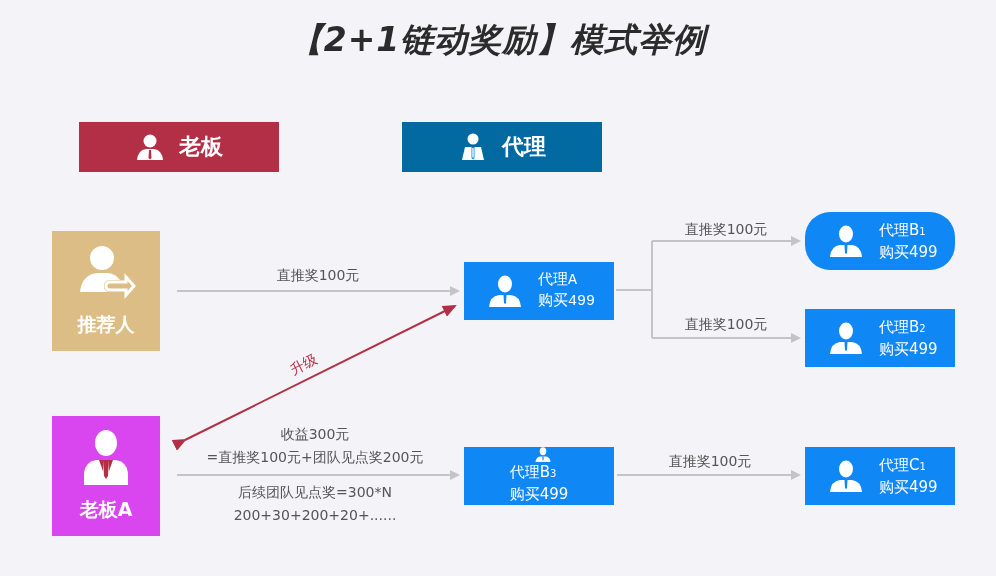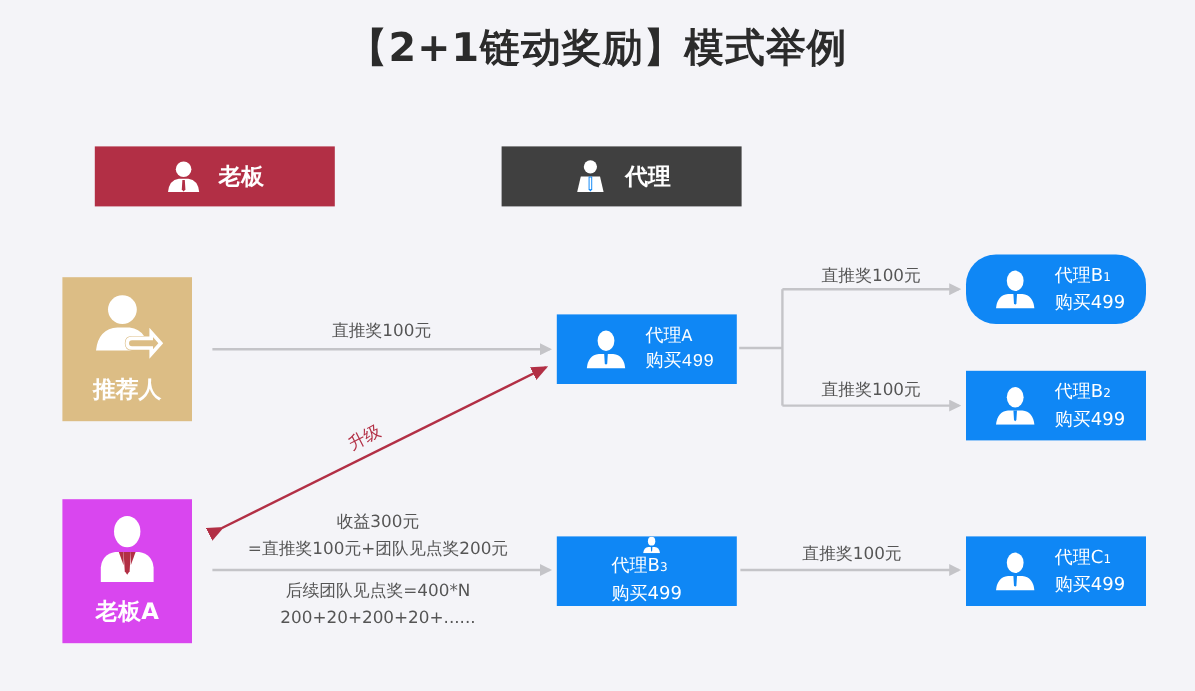--- a/index.html
+++ b/index.html
@@ -3,26 +3,26 @@
 <meta charset="utf-8">
 <style>
   html, body { margin: 0; padding: 0; }
   body {
     width: 996px; height: 576px; position: relative; overflow: hidden;
     background: #f4f4f8;
     font-family: "DejaVu Sans", "Liberation Sans", sans-serif;
   }
   .title {
     position: absolute; left: 0; top: 18px; width: 996px; text-align: center;
-    font-size: 33px; font-weight: bold; color: #2b2b2b; letter-spacing: 1px;
+    font-size: 33px; font-weight: bold; color: #2b2b2b; letter-spacing: 1px; font-style: italic;
   }
   .legend {
     position: absolute; top: 122px; width: 200px; height: 50px;
     display: flex; align-items: center; justify-content: center; gap: 14px;
-    color: #fff; font-size: 19px; font-weight: bold;
+    color: #fff; font-size: 22px; font-weight: bold;
   }
   .legend svg { width: 30px; height: 30px; }
   .big-node {
     position: absolute; width: 108px; height: 120px;
     display: flex; flex-direction: column; align-items: center; justify-content: center;
     color: #fff; font-weight: bold; font-size: 19px;
   }
   .big-node svg { width: 60px; height: 58px; margin-bottom: 10px; }
   .agent {
     position: absolute; width: 150px; height: 58px; background: #0f87f5;
@@ -40,21 +40,21 @@
 <div class="title">【2+1链动奖励】模式举例</div>
 
 <div class="legend" style="left:79px;background:#b22f45;">
   <svg viewBox="0 0 30 30">
     <circle cx="15" cy="9" r="6.5" fill="#fff"></circle>
     <path d="M2 28 Q3 18 11 17 L19 17 Q27 18 28 28 Z" fill="#fff"></path>
     <path d="M14 18 L16 18 L16.5 26 L15 27.5 L13.5 26 Z" fill="#b22f45"></path>
   </svg>
   <span>老板</span>
 </div>
-<div class="legend" style="left:418px;background:#404040;">
+<div class="legend" style="left:402px;background:#0369a1;">
   <svg viewBox="0 0 30 30">
     <circle cx="15" cy="7" r="5.5" fill="#fff"></circle>
     <path d="M4 28 L7 15 L23 15 L26 28 Z" fill="#fff"></path>
     <path d="M13.5 15 L16.5 15 L16.5 26 L15 27.5 L13.5 26 Z" fill="#0f87f5"></path>
     <path d="M14.3 16 L15.7 16 L15.7 25 L15 26 L14.3 25 Z" fill="#fff"></path>
   </svg>
   <span>代理</span>
 </div>
 
 <svg class="lines" width="996" height="576">
@@ -160,15 +160,15 @@
     <span>购买499</span>
   </div>
 </div>
 
 <div class="lbl" style="left:258px;top:267px;width:120px;">直推奖100元</div>
 <div class="lbl" style="left:666px;top:221px;width:120px;">直推奖100元</div>
 <div class="lbl" style="left:666px;top:316px;width:120px;">直推奖100元</div>
 <div class="lbl" style="left:290px;top:356px;color:#b22f45;transform:rotate(-27deg);">升级</div>
 <div class="lbl" style="left:180px;top:426px;width:270px;">收益300元</div>
 <div class="lbl" style="left:180px;top:449px;width:270px;">=直推奖100元+团队见点奖200元</div>
-<div class="lbl" style="left:180px;top:484px;width:270px;">后续团队见点奖=400*N</div>
-<div class="lbl" style="left:180px;top:507px;width:270px;">200+20+200+20+......</div>
+<div class="lbl" style="left:180px;top:484px;width:270px;">后续团队见点奖=300*N</div>
+<div class="lbl" style="left:180px;top:507px;width:270px;">200+30+200+20+......</div>
 <div class="lbl" style="left:650px;top:453px;width:120px;">直推奖100元</div>
 
 </body></html>

